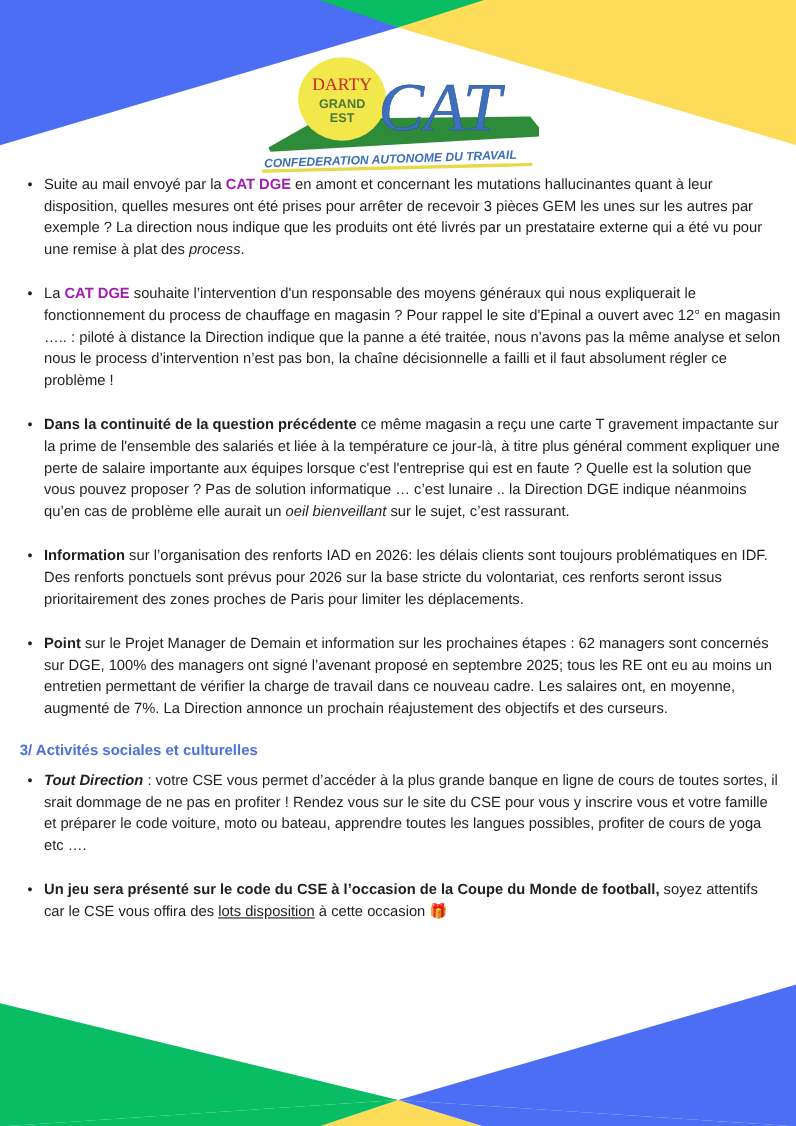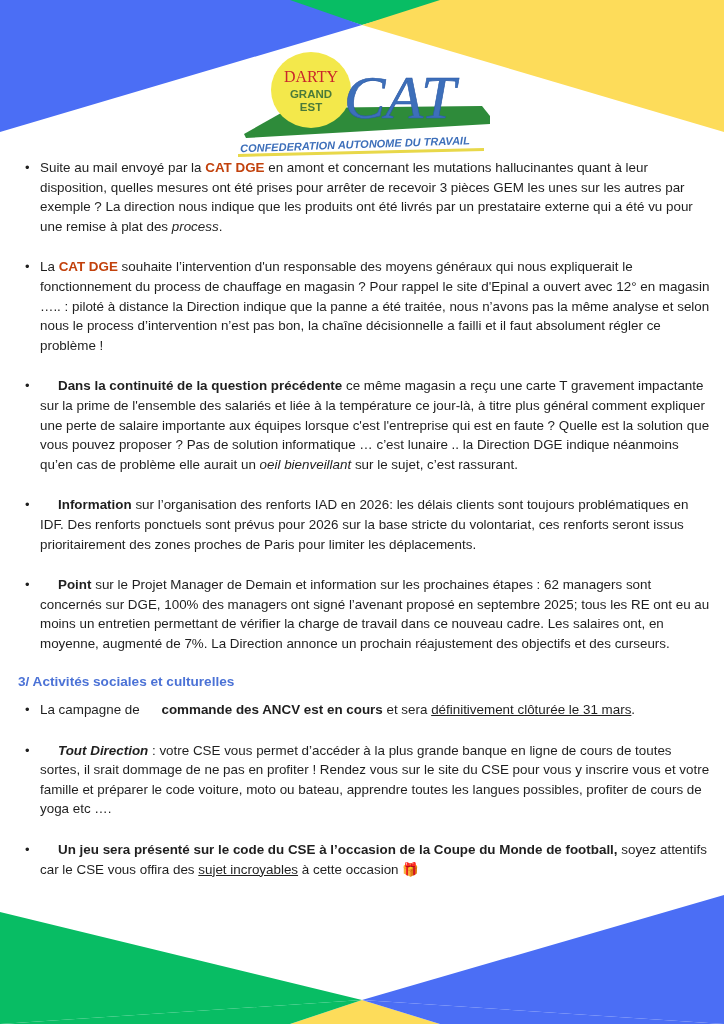--- a/index.html
+++ b/index.html
@@ -4,22 +4,22 @@
 <style>
   html, body { margin:0; padding:0; }
   body { width:724px; height:1024px; position:relative; overflow:hidden; background:#ffffff;
          font-family:"Liberation Sans", sans-serif; color:#1f1f1f; }
   .bg { position:absolute; left:0; top:0; width:724px; height:1024px; z-index:0; }
   .logo { position:absolute; left:232px; top:50px; width:262px; height:108px; z-index:2; }
   .content { position:absolute; left:20px; top:158px; width:690px; z-index:2; font-size:13.4px; line-height:19.6px; }
   ul { margin:0; padding:0 0 0 20px; list-style:none; }
   li { position:relative; margin:0 0 21px 0; }
   li::before { content:"•"; position:absolute; left:-15px; top:0; font-size:13px; }
-  .cat { color:#c2410c; font-weight:bold; }
-  b { font-weight:bold;margin-left:18px; }
+  .cat { color:#a21caf; font-weight:bold; }
+  b { font-weight:bold; }
   i { }
   u { text-decoration:underline; }
   .section { color:#4b72d6; font-weight:bold; font-size:13.6px; margin:-2px 0 8px -2px; }
   .gift { color:#e0462a; font-weight:bold; }
 </style>
 </head>
 <body>
 
 <svg class="bg" viewBox="0 0 724 1024" preserveAspectRatio="none">
   <polygon points="280,0 450,0 362,25" fill="#08bd64"></polygon>
@@ -59,22 +59,19 @@
     </li>
     <li>
       <b>Point</b><span> sur le Projet Manager de Demain et information sur les prochaines étapes : 62 managers sont concernés sur DGE, 100% des managers ont signé l’avenant proposé en septembre 2025; tous les RE ont eu au moins un entretien permettant de vérifier la charge de travail dans ce nouveau cadre. Les salaires ont, en moyenne, augmenté de 7%. La Direction annonce un prochain réajustement des objectifs et des curseurs.</span>
     </li>
   </ul>
 
   <div class="section">3/ Activités sociales et culturelles</div>
 
   <ul>
     <li>
-      <span>La campagne de </span><b>commande des ANCV est en cours</b><span> et sera </span><u>définitivement clôturée le 31 mars</u><span>.</span>
-    </li>
-    <li>
       <b><i>Tout Direction</i></b><span> : votre CSE vous permet d’accéder à la plus grande banque en ligne de cours de toutes sortes, il srait dommage de ne pas en profiter ! Rendez vous sur le site du CSE pour vous y inscrire vous et votre famille et préparer le code voiture, moto ou bateau, apprendre toutes les langues possibles, profiter de cours de yoga etc ….</span>
     </li>
     <li>
-      <b>Un jeu sera présenté sur le code du CSE à l’occasion de la Coupe du Monde de football,</b><span> soyez attentifs car le CSE vous offira des </span><u>sujet incroyables</u><span> à cette occasion </span><span class="gift">🎁</span>
+      <b>Un jeu sera présenté sur le code du CSE à l’occasion de la Coupe du Monde de football,</b><span> soyez attentifs car le CSE vous offira des </span><u>lots disposition</u><span> à cette occasion </span><span class="gift">🎁</span>
     </li>
   </ul>
 </div>
 
 </body></html>

